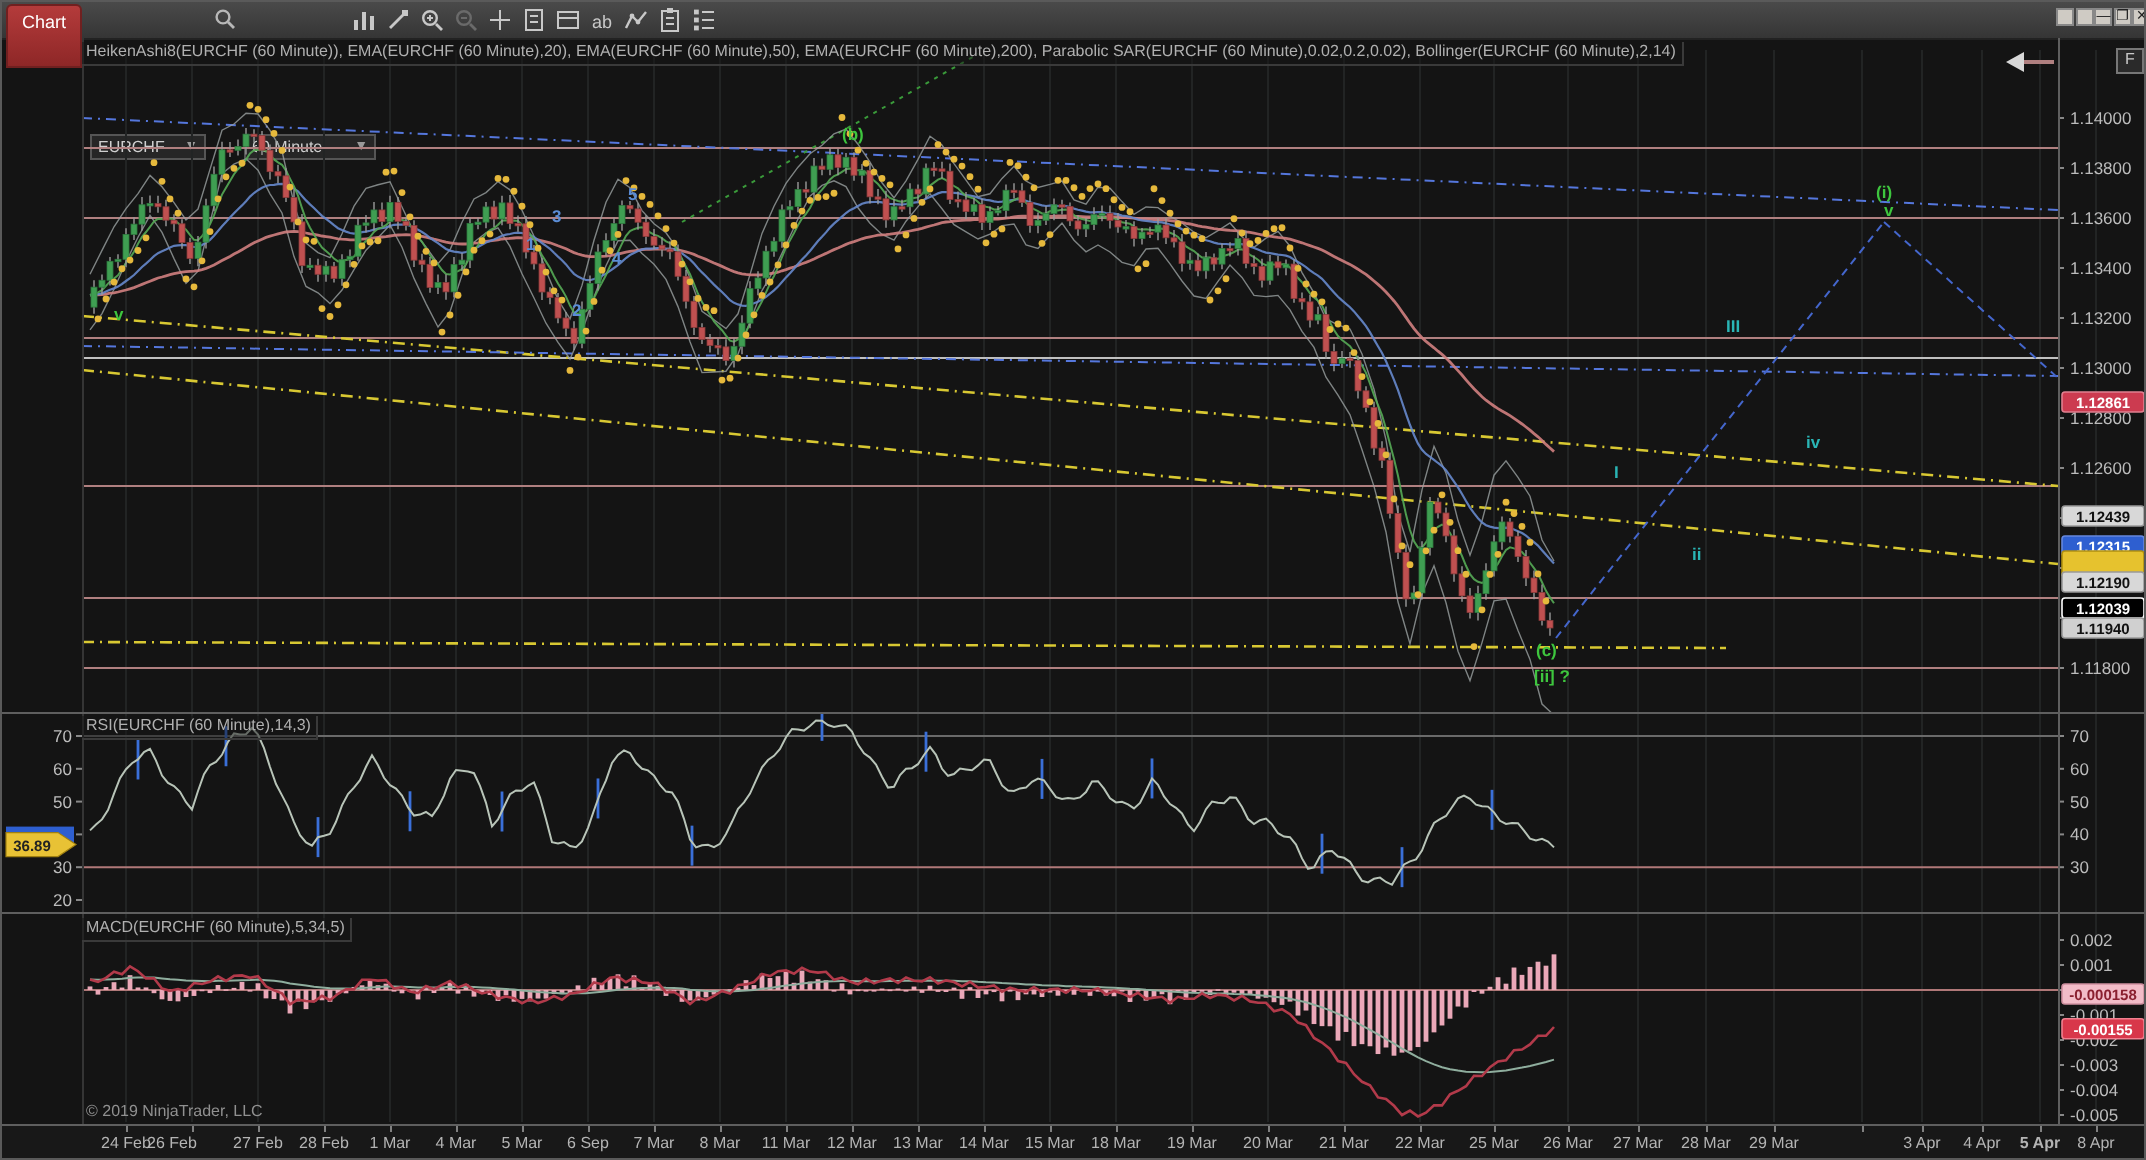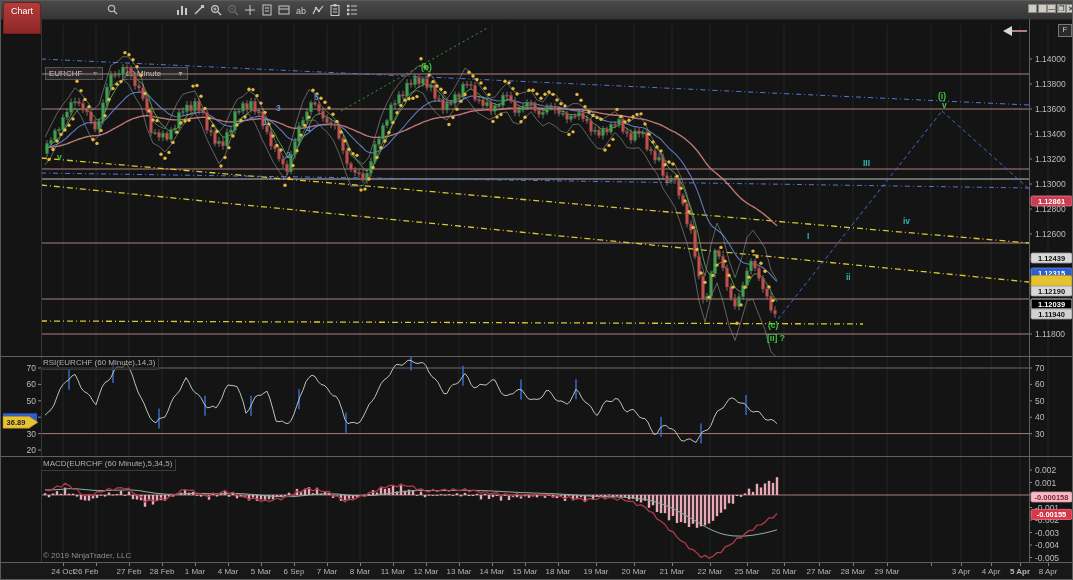--- a/index.html
+++ b/index.html
@@ -110,20 +110,21 @@
       </div>
     <div id="win-btns">
         <div class="winbtn" style="left: 1027px;"></div>
         <div class="winbtn" style="left: 1036.6px;"></div>
         <div class="winbtn" style="left: 1046.2px;">—</div>
         <div class="winbtn" style="left: 1055.8px;">❐</div>
         <div class="winbtn" style="left: 1065.4px;">✕</div>
       </div>
   </div>
 
+  <div class="panel-label" style="left:40px;top:20px;max-width:985px;white-space:nowrap;overflow:hidden;">HeikenAshi8(EURCHF (60 Minute)), EMA(EURCHF (60 Minute),20), EMA(EURCHF (60 Minute),50), EMA(EURCHF (60 Minute),200), Parabolic SAR(EURCHF (60 Minute),0.02,0.2,0.02), Bollinger(EURCHF (60 Minute),2,14)</div>
   <div id="f-button">F</div>
 
   <svg id="price-svg" class="panel" style="top:18px;" width="1073" height="338">
       <line x1="62" y1="6" x2="62" y2="337" stroke="#222424" stroke-width="1"></line>
       <line x1="95" y1="6" x2="95" y2="337" stroke="#222424" stroke-width="1"></line>
       <line x1="128" y1="6" x2="128" y2="337" stroke="#222424" stroke-width="1"></line>
       <line x1="161" y1="6" x2="161" y2="337" stroke="#222424" stroke-width="1"></line>
       <line x1="194" y1="6" x2="194" y2="337" stroke="#222424" stroke-width="1"></line>
       <line x1="227" y1="6" x2="227" y2="337" stroke="#222424" stroke-width="1"></line>
       <line x1="260" y1="6" x2="260" y2="337" stroke="#222424" stroke-width="1"></line>
@@ -1092,21 +1093,21 @@
       <rect x="1030" y="52.375" width="41" height="10" rx="1.5" fill="#d8374a" stroke="#f08090" stroke-width="0.8"></rect>
       <text x="1050.5" y="60.375" fill="#ffffff" font-size="7.5" font-weight="bold" text-anchor="middle" font-family="Liberation Sans,sans-serif">-0.00155</text>
     </svg>
 
   <div class="vline" style="left:40px;top:18px;height:543px;background:#353535;"></div>
   <div class="vline" style="left:1028px;top:18px;height:543px;background:#5f5f5f;"></div>
 
   <div id="copyright">© 2019 NinjaTrader, LLC</div>
   <div id="time-axis">
       <div class="ttick" style="left: 62px;"></div>
-      <div class="tlabel" style="left: 62px;">24 Oct</div>
+      <div class="tlabel" style="left: 62px;">24 Feb</div>
       <div class="ttick" style="left: 95px;"></div>
       <div class="tlabel" style="left: 85px;">26 Feb</div>
       <div class="ttick" style="left: 128px;"></div>
       <div class="tlabel" style="left: 128px;">27 Feb</div>
       <div class="ttick" style="left: 161px;"></div>
       <div class="tlabel" style="left: 161px; text-align: center;">28 Feb</div>
       <div class="ttick" style="left: 194px;"></div>
       <div class="tlabel" style="left: 194px;">1 Mar</div>
       <div class="ttick" style="left: 227px;"></div>
       <div class="tlabel" style="left: 227px;">4 Mar</div>

